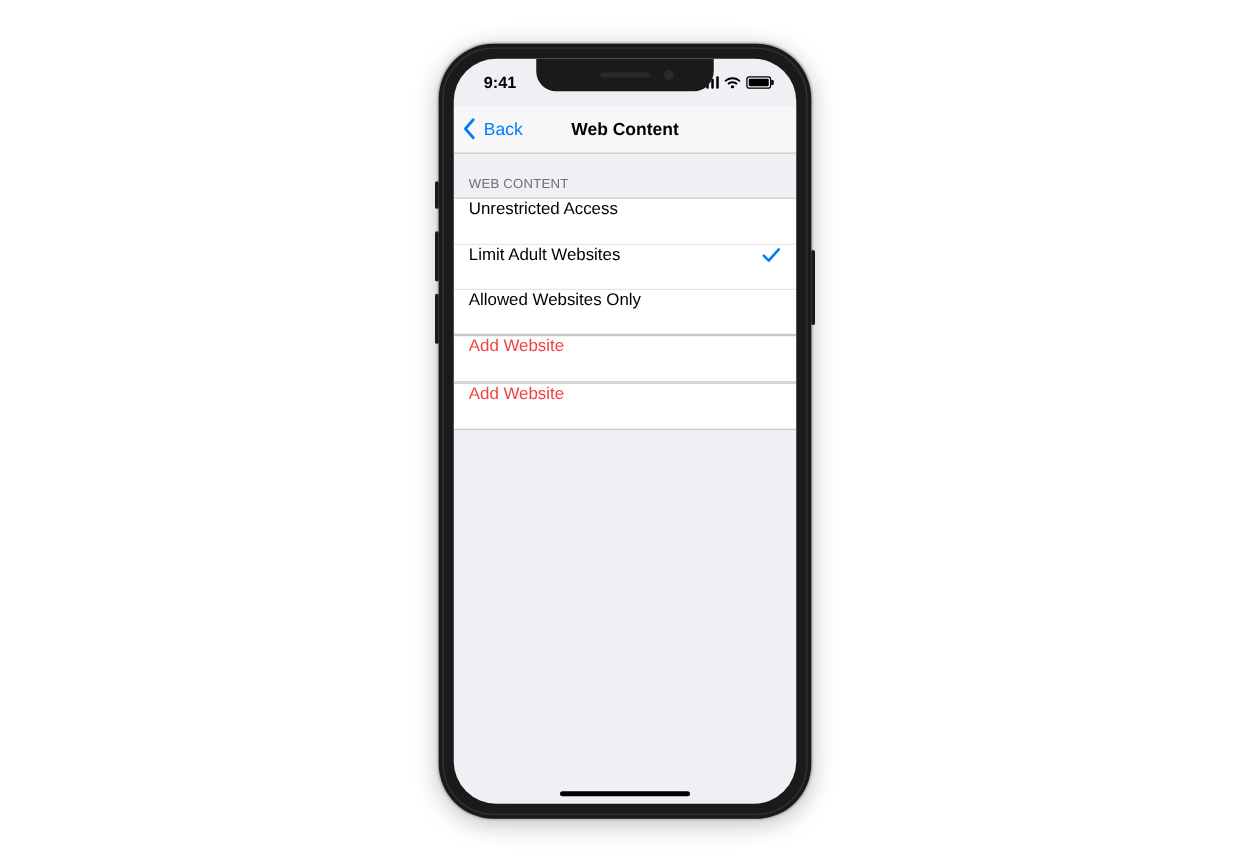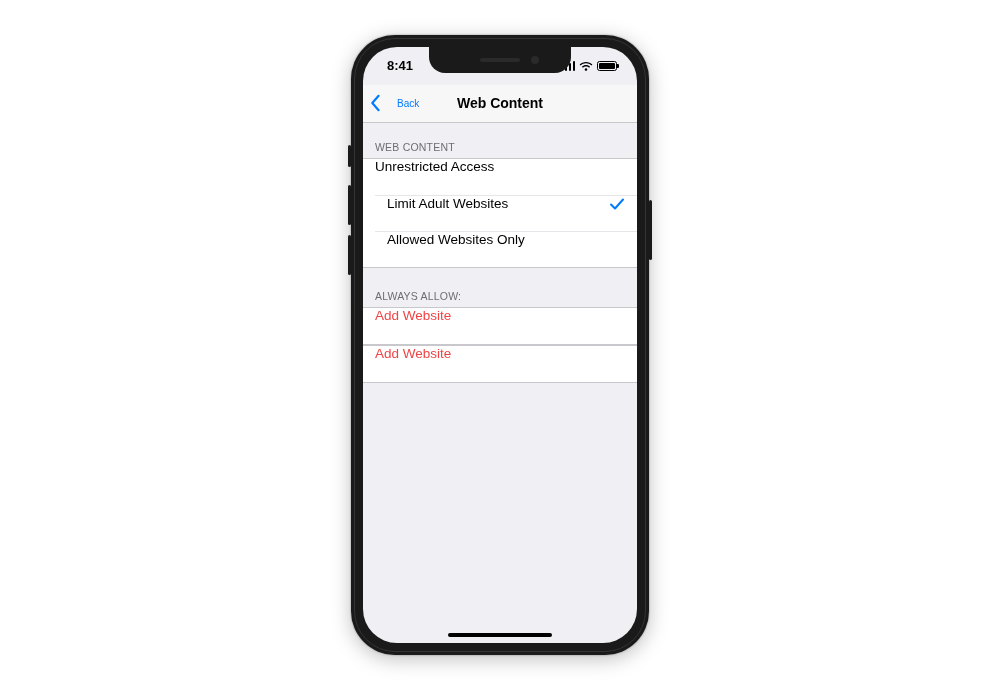--- a/index.html
+++ b/index.html
@@ -100,23 +100,23 @@
     background: #f7f7f8;
     border-bottom: 1px solid #c8c7cc;
     display: flex;
     align-items: center;
     position: relative;
   }
   .nav-back {
     display: flex;
     align-items: center;
     color: #007aff;
-    font-size: 10px;
+    font-size: 14px;
     padding-left: 6px;
-    gap: 16px;
+    gap: 6px;
     cursor: pointer;
   }
   .nav-back svg { width:12px; height:18px; }
   .nav-title {
     position:absolute; left:0; right:0; text-align:center;
     font-size: 14px; font-weight: 600; color:#000;
     pointer-events:none;
   }
 
   .content { flex:1; overflow:auto; font-size: 13.5px; }
@@ -131,21 +131,21 @@
   .group { background:#fff; border-top:0.5px solid #c8c7cc; border-bottom:0.5px solid #c8c7cc; }
   .row {
     display:flex; align-items:flex-start; justify-content:space-between;
     min-height: 36px;
     padding: 0 12px;
     color:#000;
     cursor:pointer;
   }
   .row + .row { border-top:0.5px solid #c8c7cc; margin-left:12px; padding-left:0; padding-right:12px; }
   
-  .row + .row { margin-left:12px; padding-left:12px; border-top:0.5px solid #e5e5ea; }
+  .row + .row { margin-left:0; padding-left:12px; border-top:0.5px solid #e5e5ea; }
   .row.link { color:#ef4444; }
   .check { color:#007aff; }
   .check svg { width:16px; height:16px; display:block; }
   .footer-note {
     padding: 6px 12px 0;
     font-size: 10.5px;
     line-height: 1.35;
     color:#6d6d72;
   }
 
@@ -163,21 +163,21 @@
   <div class="side-btn voldn"></div>
   <div class="side-btn power"></div>
 
   <div class="screen">
     <div class="notch">
       <div class="speaker"></div>
       <div class="cam"></div>
     </div>
 
     <div class="status-bar">
-      <div class="status-left">8:41</div>
+      <div class="status-left">9:41</div>
       <div class="status-right">
         <div class="signal">
           <span></span>
             <span></span>
             <span></span>
             <span></span>
         </div>
         <div class="wifi">
           <svg viewBox="0 0 16 12">
               <path d="M8 11.2c.8 0 1.5-.7 1.5-1.5S8.8 8.2 8 8.2s-1.5.7-1.5 1.5.7 1.5 1.5 1.5zM3.3 6.6l1.2 1.2C5.4 7 6.6 6.4 8 6.4s2.6.6 3.5 1.4l1.2-1.2C11.4 5.3 9.8 4.6 8 4.6S4.6 5.3 3.3 6.6zM.7 4l1.2 1.2C3.5 3.6 5.6 2.7 8 2.7s4.5.9 6.1 2.5L15.3 4C13.4 2.1 10.8 1 8 1S2.6 2.1.7 4z" fill="#000"></path>
@@ -212,21 +212,20 @@
             <svg viewBox="0 0 16 16">
                 <path d="M2 8.5 6 12.5 14 3.5" stroke="#007aff" stroke-width="2" fill="none" stroke-linecap="round" stroke-linejoin="round"></path>
               </svg>
           </span>
         </div>
         <div class="row">
           <span>Allowed Websites Only</span>
         </div>
       </div>
 
-      <div class="section-header">ALWAYS ALLOW:</div>
       <div class="group">
         <div class="row link">
           <span>Add Website</span>
         </div>
       </div>
 
       <div class="group">
         <div class="row link">
           <span>Add Website</span>
         </div>

